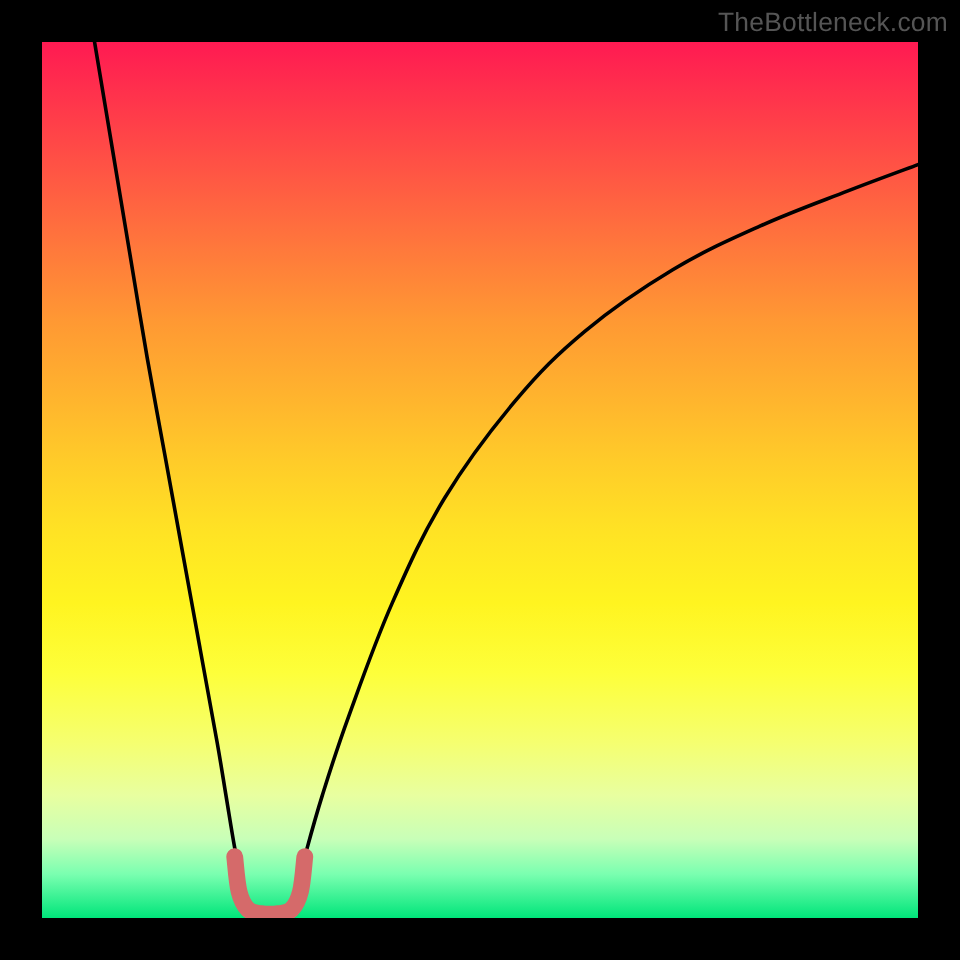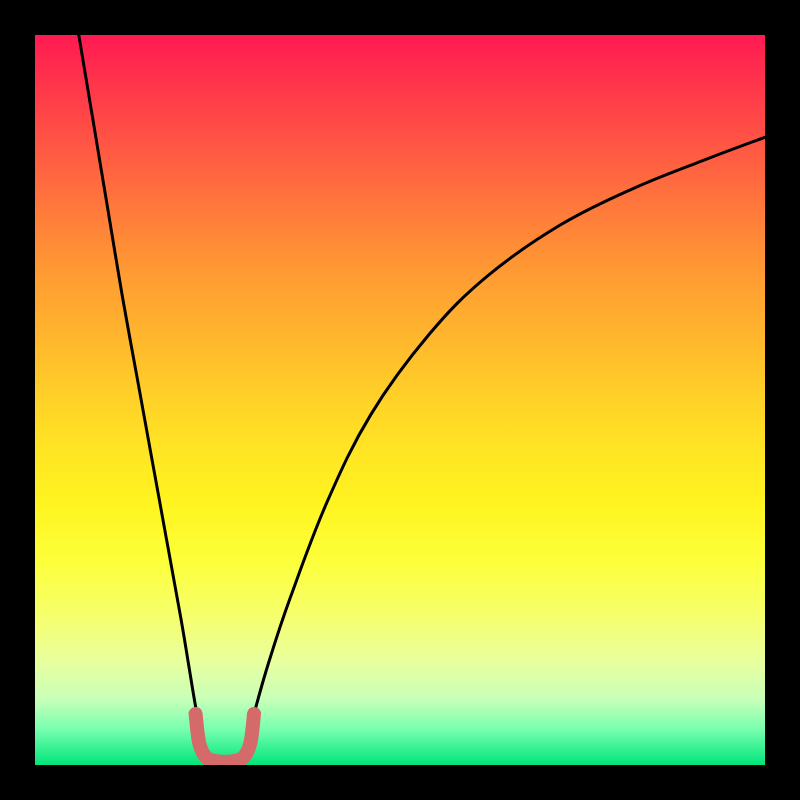--- a/index.html
+++ b/index.html
@@ -54,20 +54,21 @@
     left: 0;
     top: 0;
     width: 730px;
     height: 730px;
   }
 </style>
 </head>
 <body>
 
 <div class="outer">
+  <div class="credit">TheBottleneck.com</div>
   <div class="plot-area">
     <svg class="curves" viewBox="0 0 730 730" preserveAspectRatio="none">
       <path fill="none" stroke-linecap="round" stroke="#000000" d="M 43.8 0 C 46.428 15.768000000000004, 53.144 56.064000000000014, 58.4 87.60000000000002 C 63.656 119.13600000000002, 67.744 143.66400000000004, 73 175.20000000000005 C 78.256 206.73600000000005, 82.344 232.57800000000003, 87.6 262.8 C 92.856 293.022, 96.944 314.19199999999995, 102.2 343.09999999999997 C 107.456 372.008, 111.544 394.492, 116.8 423.40000000000003 C 122.056 452.30800000000005, 126.144 474.792, 131.4 503.7 C 136.656 532.608, 142.058 561.662, 146 584 C 149.942 606.338, 150.672 612.0319999999999, 153.29999999999998 627.8 C 155.92799999999997 643.568, 157.97199999999998 657.146, 160.6 671.6 C 163.228 686.0540000000001, 165.27200000000002 697.5880000000001, 167.9 708.1 C 170.528 718.612, 173.886 726.058, 175.2 730" stroke-width="3"></path>
       <path fill="none" stroke-linecap="round" stroke="#000000" d="M 204.4 730 C 205.714 726.058, 209.072 717.298, 211.7 708.1 C 214.32799999999997 698.902, 215.058 693.354, 219 678.9 C 222.942 664.4459999999999, 227.03 648.824, 233.6 627.8 C 240.17 606.776, 244.98799999999997 591.008, 255.49999999999997 562.1 C 266.01199999999994 533.192, 277.546 500.05, 292 467.2 C 306.454 434.34999999999997, 317.404 409.822, 335.8 379.6 C 354.196 349.37800000000004, 373.17600000000004 324.266, 394.20000000000005 299.3 C 415.22400000000005 274.334, 428.94800000000004 260.61, 452.6 240.89999999999998 C 476.252 221.18999999999997, 499.32000000000005 205.56799999999996, 525.6 189.79999999999995 C 551.88 174.03199999999995, 572.3199999999999 165.12599999999995, 598.5999999999999 153.29999999999995 C 624.8799999999999 141.47399999999996, 647.948 133.298, 671.6 124.10000000000002 C 695.2520000000001 114.90200000000004, 719.488 106.14200000000004, 730 102.20000000000005" stroke-width="3"></path>
       <path fill="none" stroke-linecap="round" stroke-linejoin="round" stroke="#d56a6a" d="M 160.6 678.9 C 161.257 684.156, 162.279 700.216, 164.25 708.1 C 166.221 715.984, 168.265 719.4150000000001, 171.54999999999998 722.7 C 174.83499999999998 725.985, 177.90099999999998 725.693, 182.5 726.35 C 187.09900000000002 727.0070000000001, 192.50100000000003 727.0070000000001, 197.10000000000002 726.35 C 201.699 725.693, 204.765 725.985, 208.04999999999998 722.7 C 211.33499999999998 719.4150000000001, 213.379 715.984, 215.35 708.1 C 217.321 700.216, 218.343 684.156, 219 678.9" stroke-width="14"></path>
     </svg>
   </div>
 </div>
 
 </body></html>

